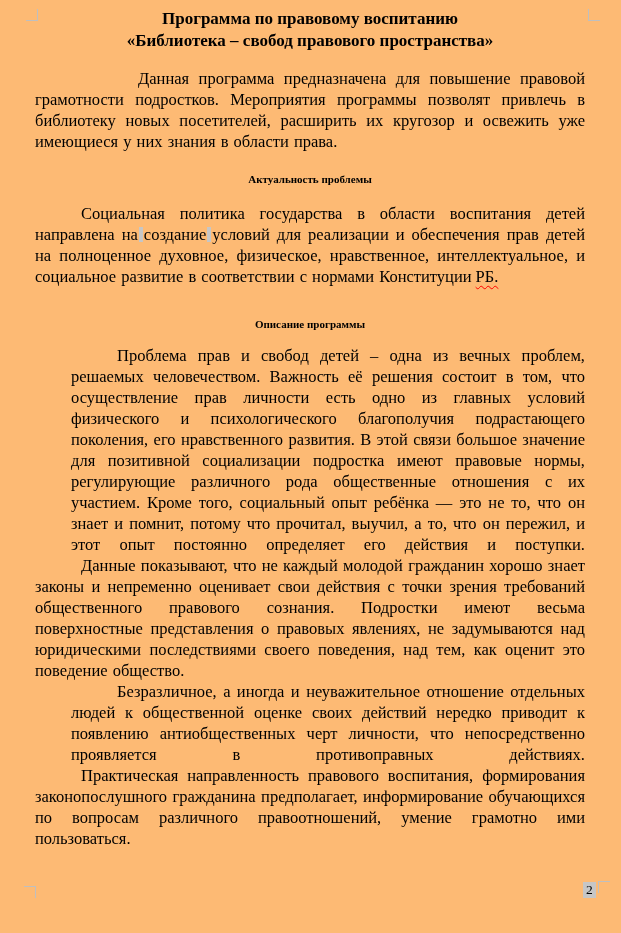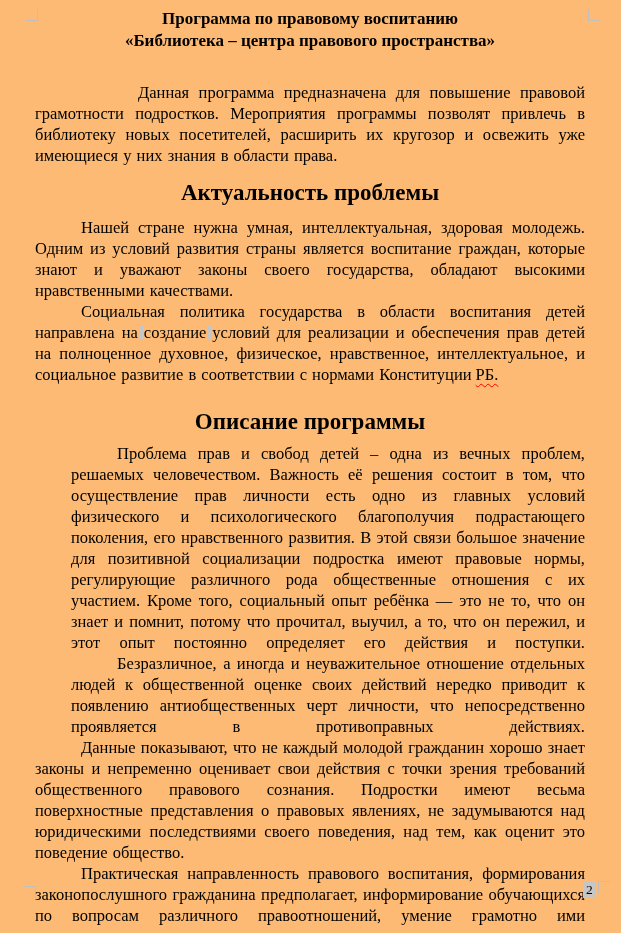--- a/index.html
+++ b/index.html
@@ -21,34 +21,34 @@
   .doc-title {
     font-weight: bold;
     text-align: center;
     font-size: 17px;
     line-height: 22px;
     margin: 0;
   }
   .heading {
     font-weight: bold;
     text-align: center;
-    font-size: 23px;
+    font-size: 11px;
     line-height: 22px;
     margin: 16px 0 13px 0;
   }
   .heading.desc { margin: 26px 0 10px 0; }
   .para {
     font-size: 16.5px;
     line-height: 21px;
     text-align: justify;
     text-indent: 46px;
     margin: 0;
     word-spacing: 1px;
   }
-  .para.intro { text-indent: 103px; margin-top: 30px; }
+  .para.intro { text-indent: 103px; margin-top: 16px; }
   .justify-last { text-align-last: justify; margin-left: 36px; }
   .shade-bar {
     display: inline-block;
     width: 4px;
     height: 15px;
     background: #c6c6c6;
     vertical-align: -2px;
     margin: 0 1px;
   }
   .misspelled {
@@ -79,33 +79,32 @@
 <body>
 
 <div class="doc-page">
   <span class="corner tl"></span>
   <span class="corner tr"></span>
   <span class="corner bl"></span>
   <span class="corner br"></span>
 
   <div class="content">
     <div class="doc-title">Программа по правовому воспитанию</div>
-    <div class="doc-title">«Библиотека – центра правового пространства»</div>
+    <div class="doc-title">«Библиотека – свобод правового пространства»</div>
 
     <p class="para intro">Данная программа предназначена для повышение правовой грамотности подростков. Мероприятия программы позволят привлечь в библиотеку новых посетителей, расширить их кругозор и освежить уже имеющиеся у них знания в области права.</p>
 
     <h2 class="heading">Актуальность проблемы</h2>
 
-    <p class="para">Нашей стране нужна умная, интеллектуальная, здоровая молодежь. Одним из условий развития страны является воспитание граждан, которые знают и уважают законы своего государства, обладают высокими нравственными качествами.</p>
 
     <p class="para"><span>Социальная политика государства в области воспитания детей направлена на</span><span class="shade-bar"></span><span>создание</span><span class="shade-bar"></span><span>условий для реализации и обеспечения прав детей на полноценное духовное, физическое, нравственное, интеллектуальное, и социальное развитие в соответствии с нормами Конституции</span><span class="misspelled">РБ.</span></p>
 
     <h2 class="heading desc">Описание программы</h2>
 
     <p class="para justify-last">Проблема прав и свобод детей – одна из вечных проблем, решаемых человечеством. Важность её решения состоит в том, что осуществление прав личности есть одно из главных условий физического и психологического благополучия подрастающего поколения, его нравственного развития. В этой связи большое значение для позитивной социализации подростка имеют правовые нормы, регулирующие различного рода общественные отношения с их участием. Кроме того, социальный опыт ребёнка — это не то, что он знает и помнит, потому что прочитал, выучил, а то, что он пережил, и этот опыт постоянно определяет его действия и поступки.</p>
+    <p class="para">Данные показывают, что не каждый молодой гражданин хорошо знает законы и непременно оценивает свои действия с точки зрения требований общественного правового сознания. Подростки имеют весьма поверхностные представления о правовых явлениях, не задумываются над юридическими последствиями своего поведения, над тем, как оценит это поведение общество.</p>
     <p class="para justify-last">Безразличное, а иногда и неуважительное отношение отдельных людей к общественной оценке своих действий нередко приводит к появлению антиобщественных черт личности, что непосредственно проявляется в противоправных действиях.</p>
-    <p class="para">Данные показывают, что не каждый молодой гражданин хорошо знает законы и непременно оценивает свои действия с точки зрения требований общественного правового сознания. Подростки имеют весьма поверхностные представления о правовых явлениях, не задумываются над юридическими последствиями своего поведения, над тем, как оценит это поведение общество.</p>
     <p class="para">Практическая направленность правового воспитания, формирования законопослушного гражданина предполагает, информирование обучающихся по вопросам различного правоотношений, умение грамотно ими пользоваться.</p>
 
   </div>
 
   <span class="page-number">2</span>
 </div>
 
 </body></html>

